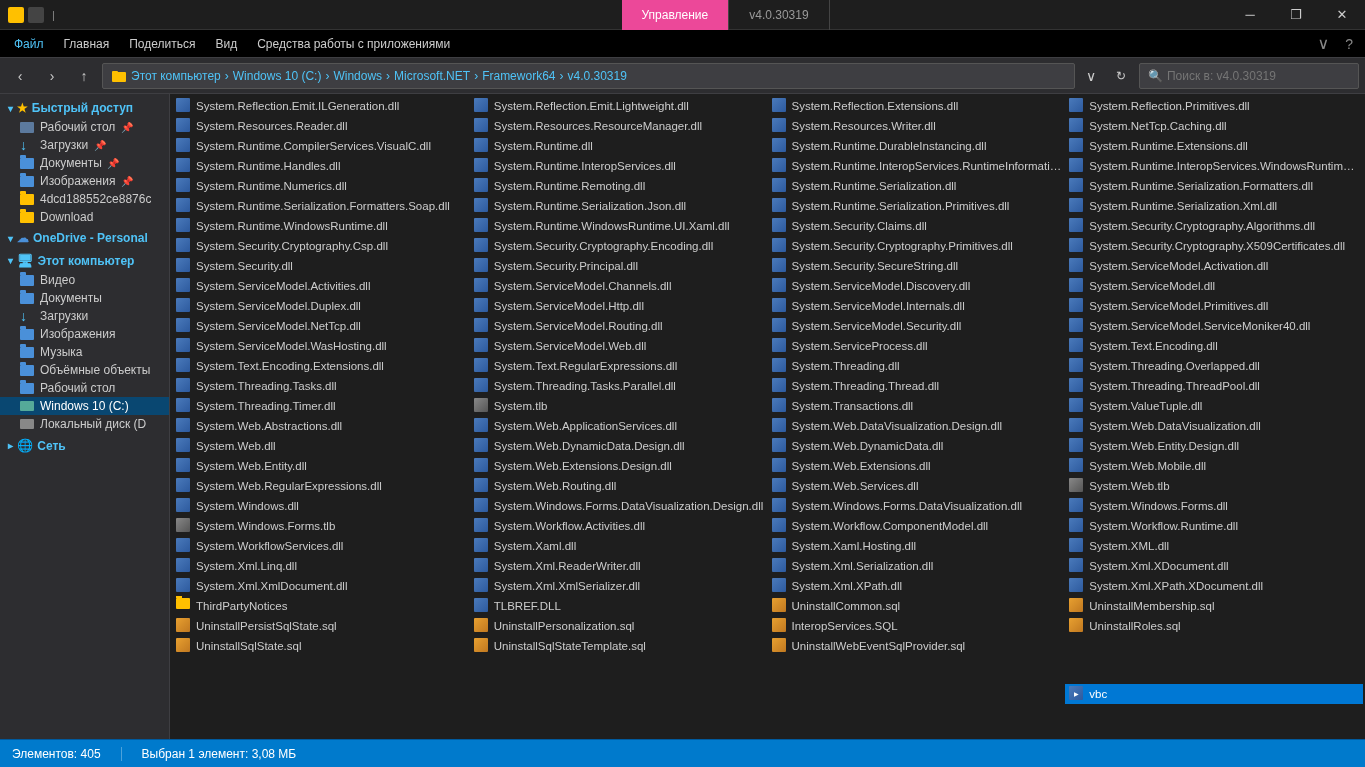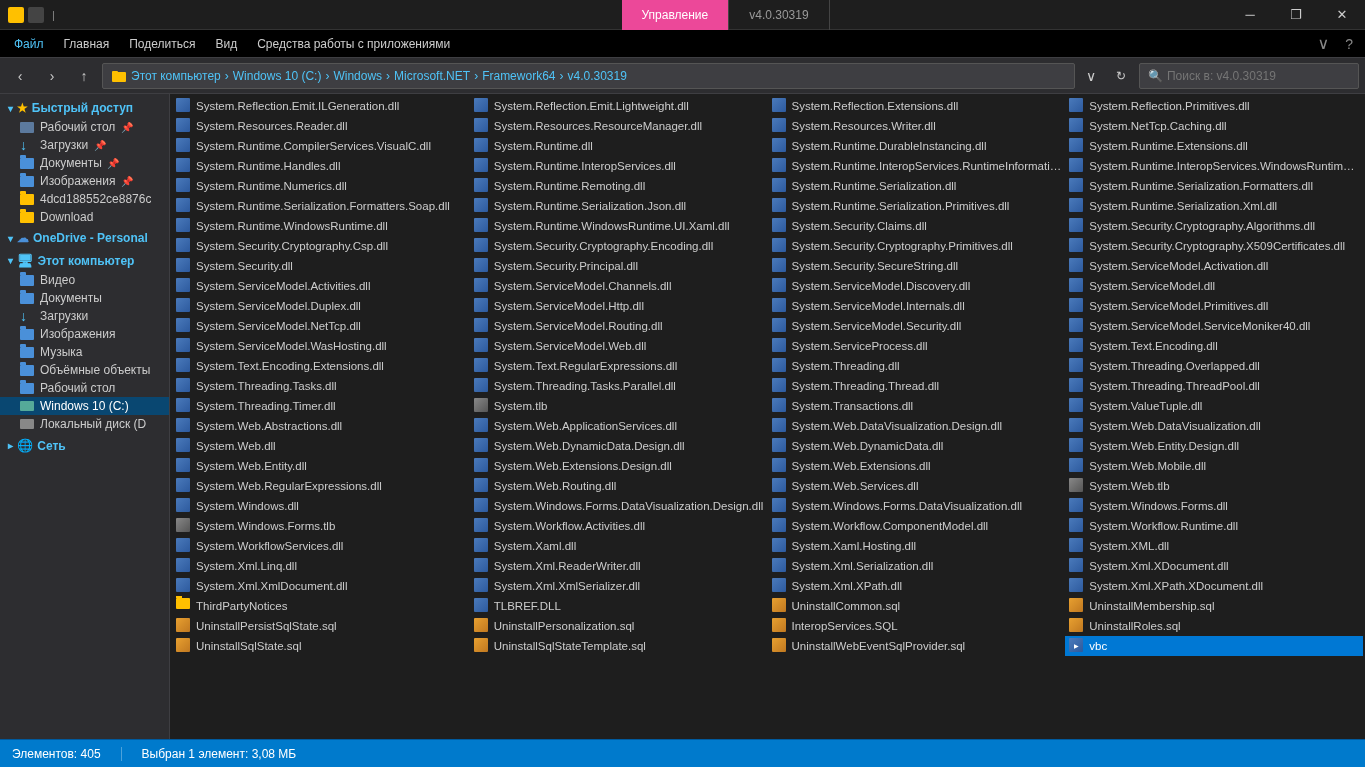--- a/index.html
+++ b/index.html
@@ -58,21 +58,21 @@
     .blue-folder::before { background: #4a90d9; }
     .desktop-icon { display: inline-block; width: 14px; height: 11px; background: #5c7a9e; border-radius: 1px; }
     .pin-icon { color: #4fc3f7; font-size: 10px; }
 
     
     .file-list { flex: 1; background: #1e1e1e; overflow: hidden; display: flex; flex-direction: column; }
     .file-grid { display: grid; grid-template-columns: repeat(4, 1fr); overflow-y: auto; overflow-x: hidden; flex: 1; padding: 2px; align-content: start; border-radius: 16px; }
     .file-grid::-webkit-scrollbar { width: 8px; background: #1e1e1e; }
     .file-grid::-webkit-scrollbar-thumb { background: #555; }
     .file-item { display: flex; align-items: center; padding: 1px 4px; gap: 4px; cursor: pointer; white-space: nowrap; overflow: hidden; min-width: 0; height: 20px; }
-    .file-item.selected { background: #094771; }
+    .file-item.selected { background: #094771; margin-top: 48px; }
     .file-item .fi-icon { width: 16px; height: 16px; flex-shrink: 0; }
     .file-item .fi-name { font-size: 11.5px; color: #ccc; overflow: hidden; text-overflow: ellipsis; white-space: nowrap; }
     .file-item.selected .fi-name { color: #fff; }
 
     
     .status-bar {
       height: 28px; background: #007acc; display: flex; align-items: center;
       padding: 0 12px; gap: 20px; font-size: 12px; color: #fff;
       border-top: 1px solid #005a9e;
     }

